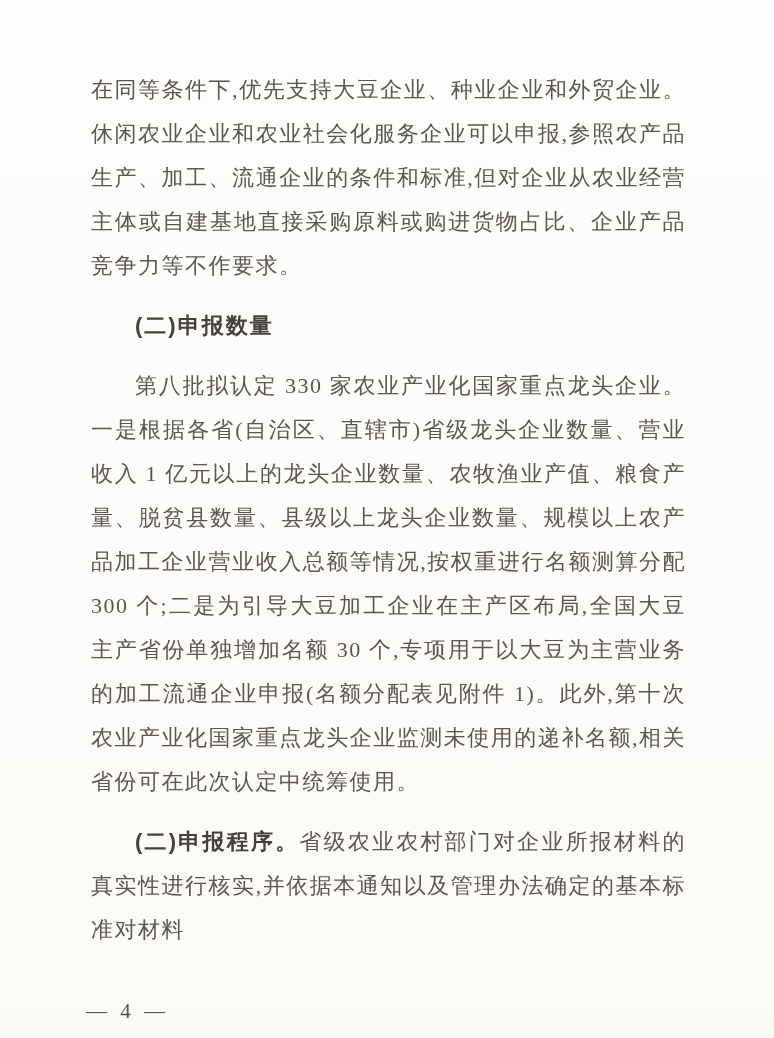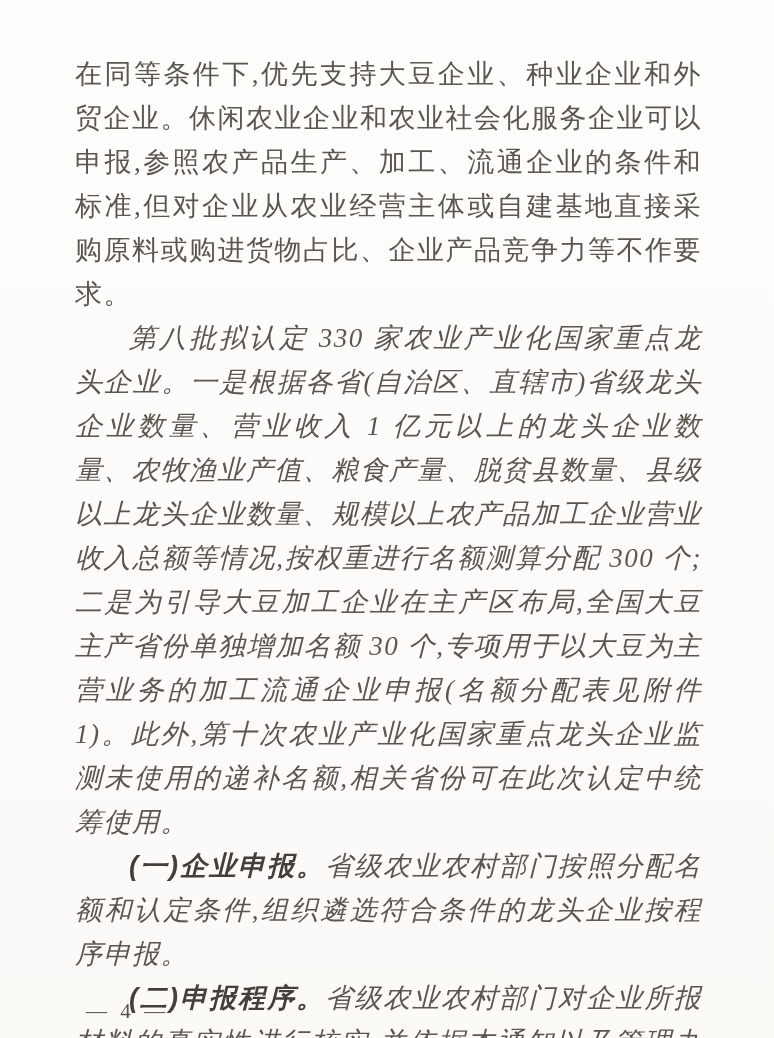--- a/index.html
+++ b/index.html
@@ -19,32 +19,31 @@
     box-sizing: border-box;
     background: linear-gradient(180deg, #fdfdfb 0%, #fcfbf9 60%, #fbfaf7 100%);
     font-family: "Liberation Serif", "DejaVu Serif", serif;
   }
   .content {
     box-sizing: border-box;
     padding: 52px 72px 0 75px;
   }
   .content p,
   .content h3 {
-    margin: 0;
-    font-size: 27px;
+    margin: 16px;
+    font-size: 22px;
     line-height: 44px;
     letter-spacing: 1.5px;
     color: #5c564e;
     text-align: justify;
     text-justify: inter-character;
     font-weight: normal;
   }
   .content p.indent {
     text-indent: 2em;
-    font-style: italic;
   }
   .content h3.doc-heading {
     text-indent: 2em;
     font-family: "Liberation Sans", "DejaVu Sans", sans-serif;
     font-weight: bold;
     color: #443f39;
     letter-spacing: 2px;
     text-align: left;
   }
   .runin-label {
@@ -61,18 +60,18 @@
     color: #57524c;
     font-family: "Liberation Serif", "DejaVu Serif", serif;
   }
 </style>
 </head>
 <body>
 
 <div class="page">
   <div class="content">
       <p>在同等条件下,优先支持大豆企业、种业企业和外贸企业。休闲农业企业和农业社会化服务企业可以申报,参照农产品生产、加工、流通企业的条件和标准,但对企业从农业经营主体或自建基地直接采购原料或购进货物占比、企业产品竞争力等不作要求。</p>
+      <h3 class="doc-heading">(二)申报数量</h3>
       <p class="indent">第八批拟认定 330 家农业产业化国家重点龙头企业。一是根据各省(自治区、直辖市)省级龙头企业数量、营业收入 1 亿元以上的龙头企业数量、农牧渔业产值、粮食产量、脱贫县数量、县级以上龙头企业数量、规模以上农产品加工企业营业收入总额等情况,按权重进行名额测算分配 300 个;二是为引导大豆加工企业在主产区布局,全国大豆主产省份单独增加名额 30 个,专项用于以大豆为主营业务的加工流通企业申报(名额分配表见附件 1)。此外,第十次农业产业化国家重点龙头企业监测未使用的递补名额,相关省份可在此次认定中统筹使用。</p>
-      <p class="indent"><span class="runin-label">(一)企业申报。</span><span>省级农业农村部门按照分配名额和认定条件,组织遴选符合条件的龙头企业按程序申报。</span></p>
       <p class="indent"><span class="runin-label">(二)申报程序。</span><span>省级农业农村部门对企业所报材料的真实性进行核实,并依据本通知以及管理办法确定的基本标准对材料</span></p>
     </div>
   <div class="page-footer">— 4 —</div>
 </div>
 
 </body></html>

